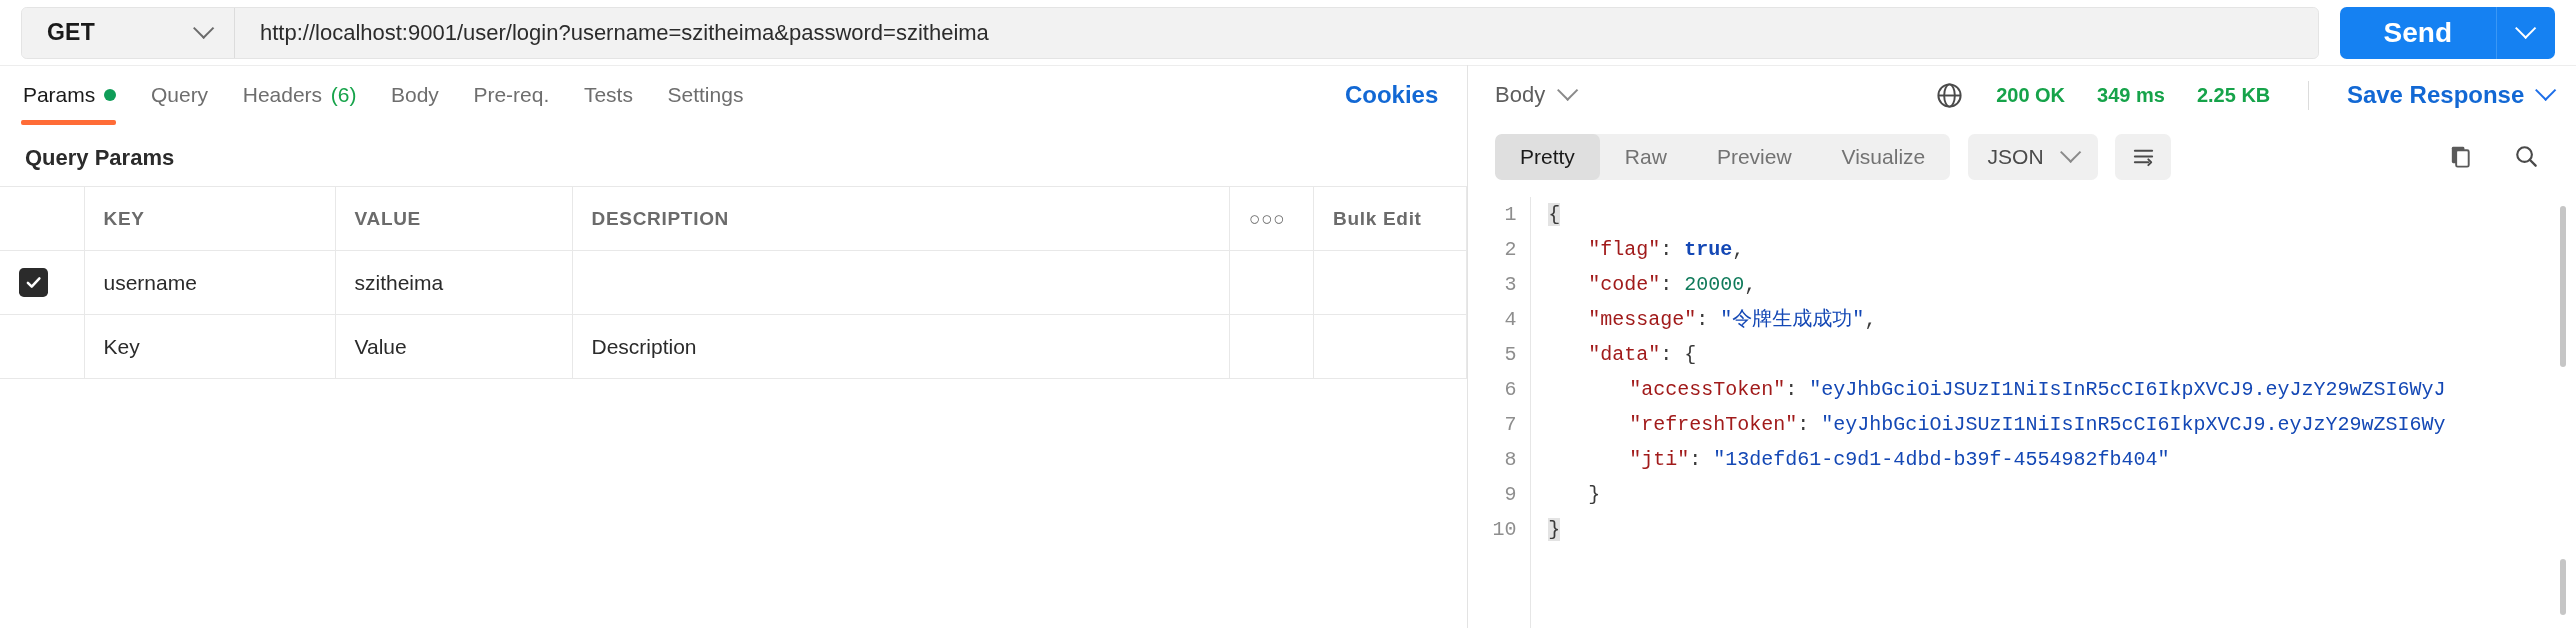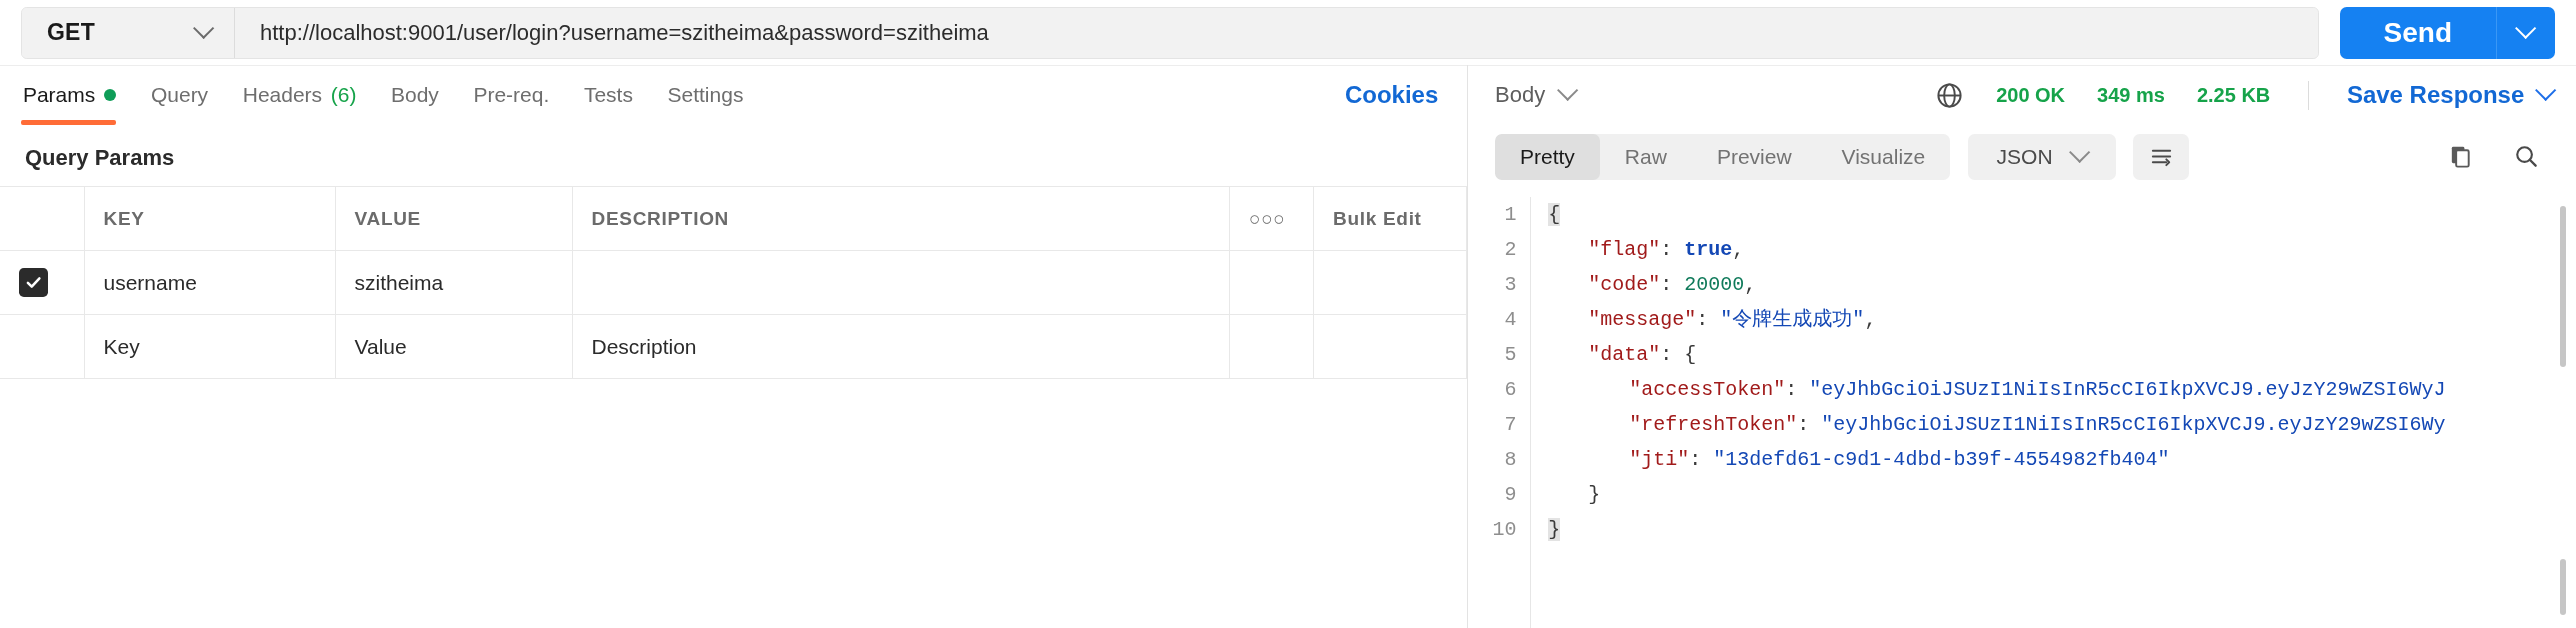--- a/index.html
+++ b/index.html
@@ -152,21 +152,21 @@
     display: flex; align-items: center; background: #f0f0f0; border-radius: 6.7px; height: 46px;
     overflow: hidden;
   }
   .seg-item {
     padding: 0 25px; height: 46px; display: flex; align-items: center;
     font-size: 21px; color: #737373; cursor: pointer; white-space: nowrap;
   }
   .seg-item.active { background: #dfdfdf; color: #1a1a1a; border-radius: 6.7px; }
   .fmt-select {
     display: flex; align-items: center; gap: 19px; background: #f0f0f0; border-radius: 6.7px;
-    height: 46px; padding: 0 29px; cursor: pointer;
+    height: 46px; padding: 0 20px; cursor: pointer;
   }
   .fmt-select .txt { font-size: 21px; color: #4a4a4a; }
   .wrap-btn {
     width: 56px; height: 46px; background: #f0f0f0; border-radius: 6.7px;
     display: flex; align-items: center; justify-content: center; cursor: pointer;
   }
   .tool-right { margin-left: auto; display: flex; align-items: center; gap: 33px; padding-right: 9.6px; }
   .icon-btn { width: 33px; height: 33px; display: flex; align-items: center; justify-content: center; cursor: pointer; }
 
   

